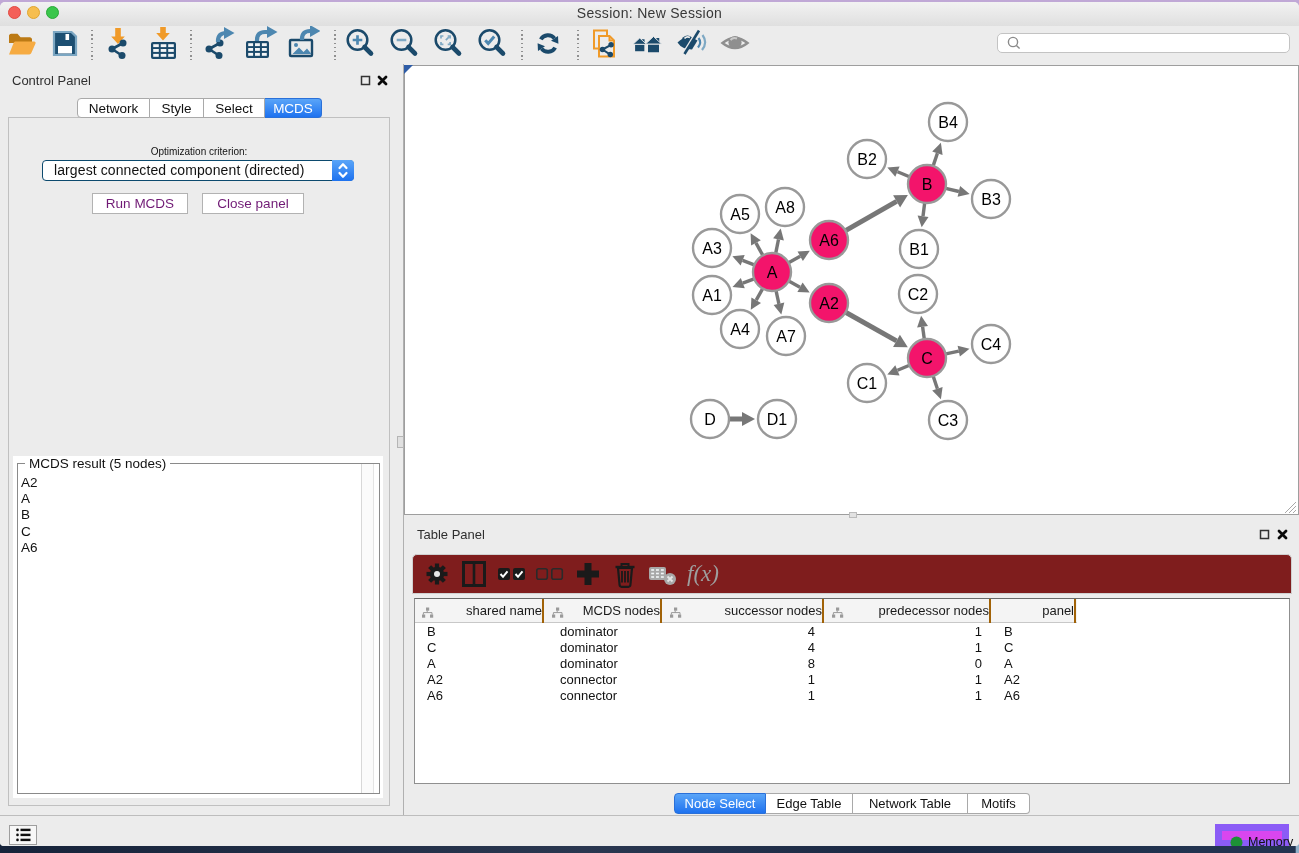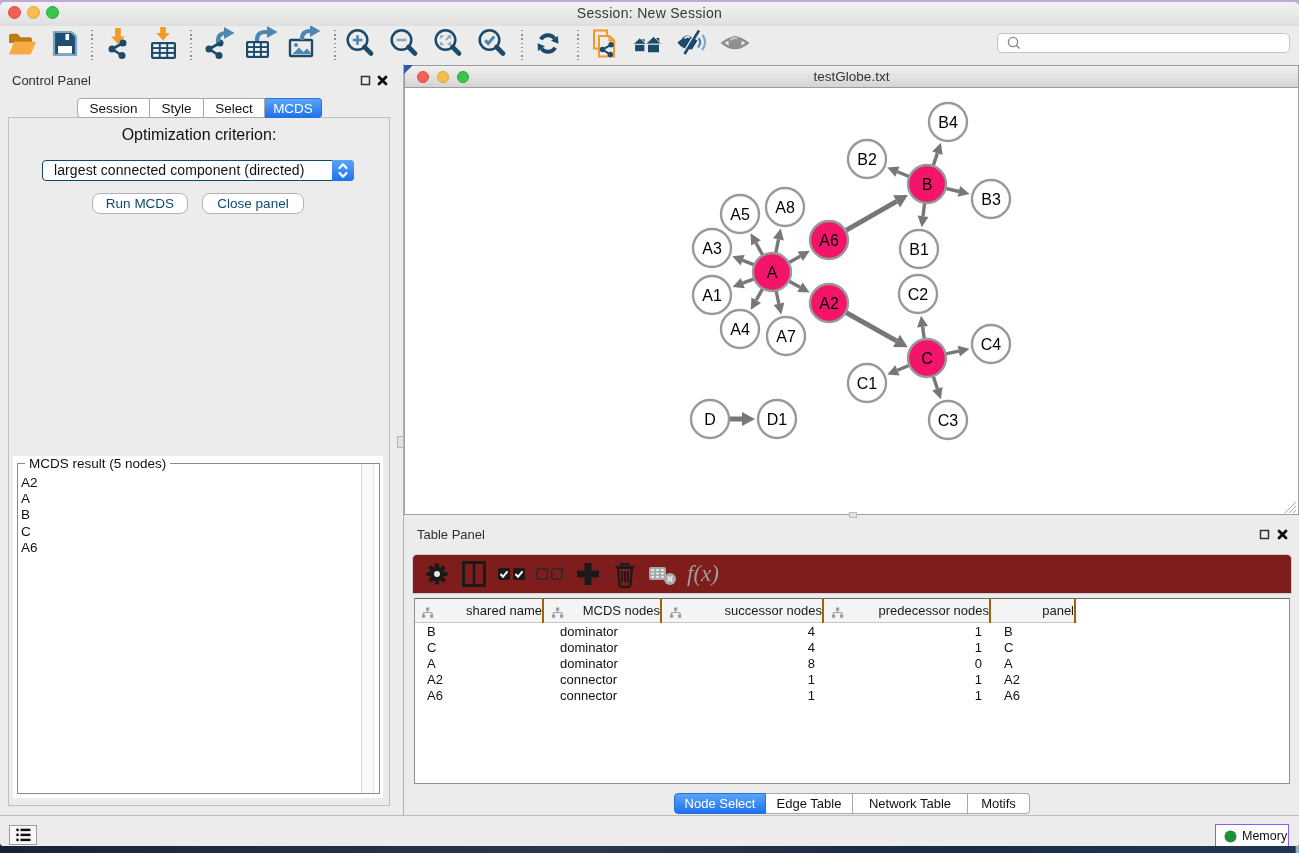--- a/index.html
+++ b/index.html
@@ -21,37 +21,37 @@
   border:1px solid #c3c3c3; border-radius:5px; }
 
 #cphead { font-size:13px; color:#2f2f2f; left:12px; top:71px; }
 #cpbody { left:8px; top:115px; width:382px; height:689px; background:#ececec;
   border:1px solid #c0c0c0; }
 .tab { position:absolute; top:96px; height:20px; background:#fff; border:1px solid #a9a9a9;
   font-size:13.5px; color:#111; text-align:center; line-height:19px; border-left:none; }
 .tabfirst { border-left:1px solid #a9a9a9; border-radius:4px 0 0 4px; }
 .tabsel { background:linear-gradient(#5aa5f8,#1e72ef); color:#fff; border-color:#2a70d8;
   border-radius:0 4px 4px 0; }
-#optlabel { left:0px; top:124px; width:398px; text-align:center; font-size:16px; color:#111; }
+#optlabel { left:0px; top:144px; width:398px; text-align:center; font-size:10px; color:#111; }
 #dd { left:42px; top:158px; width:312px; height:21px; background:#fff; border:1px solid #0c4a6e;
   border-radius:4px; font-size:14px; letter-spacing:0.1px; color:#111; line-height:19px; padding-left:11px; }
 #ddbtn { right:-1px; top:-1px; width:22px; height:21px; border-radius:0 4px 4px 0;
   background:linear-gradient(#5aa5f8,#1e72ef); }
 .btn { position:absolute; top:191px; height:21px; background:#fff;
-  border:1px solid #b2b2b2; border-radius:8px; font-size:13.5px; color:#0c4a6e;
+  border:1px solid #b2b2b2; border-radius:0; font-size:13.5px; color:#701a75;
   text-align:center; line-height:19px; }
 #fswhite { left:13px; top:454px; width:370px; height:342px; background:#fff; }
 #fsborder { left:17px; top:461px; width:363px; height:331px; border:1px solid #8a8a8a; }
 #fslegend { left:25px; top:454px; font-size:13.5px; color:#111; background:#fff; padding:0 4px; }
 #fsscroll { left:361px; top:462px; width:13px; height:329px; background:#fbfbfb; border-left:1px solid #d8d8d8; border-right:1px solid #e4e4e4; }
 .mrow { position:absolute; left:21px; font-size:13.5px; color:#111; height:16px; line-height:16px; }
 
 #statusbar { left:0; top:813px; width:1299px; height:31px; background:#ececec; border-top:1px solid #bdbdbd; }
 #listbtn { left:9px; top:9px; width:28px; height:20px; background:#f7f7f7; border:1px solid #9e9e9e; }
-#membtn { left:1215px; top:8px; width:74px; height:23px; background:#ffffff; border:1px solid #8b5cf6; font-size:12.5px; color:#111;text-align:right; }
+#membtn { left:1215px; top:8px; width:74px; height:23px; background:#d946ef; border:7px solid #8b5cf6; font-size:12.5px; color:#111;text-align:right; }
 
 #vdiv { left:403px; top:62px; width:1px; height:751px; background:#b0b0b0; }
 #vgrip { left:397px; top:434px; width:7px; height:12px; background:#e0e0e0; border:1px solid #b5b5b5; }
 #hgrip { left:849px; top:510px; width:8px; height:6px; background:#e2e2e2; border:1px solid #bbb; }
 
 #gwin { left:404px; top:63px; width:895px; height:450px; background:#fff;
   border:1px solid #9e9e9e; }
 #gtitle { left:0; top:0; width:100%; height:22px; background:linear-gradient(#f0f0f0,#d4d4d4);
   border-bottom:1px solid #9c9c9c; }
 #gtitletext { width:100%; text-align:center; font-size:13.5px; color:#333; line-height:22px; }
@@ -217,21 +217,21 @@
   </div>
 
   <div class="abs" id="cphead">Control Panel</div>
   <svg class="abs" style="left:360px;top:73px" width="11" height="11" viewBox="0 0 11 11">
       <rect x="1.5" y="1.5" width="8" height="8" fill="none" stroke="#333" stroke-width="1.5"></rect>
     </svg>
   <svg class="abs" style="left:377px;top:73px" width="11" height="11" viewBox="0 0 11 11">
       <path d="M2 2 L9 9 M9 2 L2 9" stroke="#0a0a0a" stroke-width="2.8" stroke-linecap="round"></path>
     </svg>
   <div class="abs" id="cpbody"></div>
-  <div class="tab tabfirst" style="left:77px;width:73px;">Session</div>
+  <div class="tab tabfirst" style="left:77px;width:73px;">Network</div>
   <div class="tab" style="left:150px;width:54px;">Style</div>
   <div class="tab" style="left:204px;width:61px;">Select</div>
   <div class="tab tabsel" style="left:265px;width:57px;">MCDS</div>
   <div class="abs" id="optlabel">Optimization criterion:</div>
   <div class="abs" id="dd">largest connected component (directed)
     <div class="abs" id="ddbtn"><svg width="22" height="21" viewBox="0 0 22 21">
           <path d="M7.5 8 L11 4.2 L14.5 8" fill="none" stroke="#fff" stroke-width="2.2" stroke-linejoin="round" stroke-linecap="round"></path>
           <path d="M7.5 13 L11 16.8 L14.5 13" fill="none" stroke="#fff" stroke-width="2.2" stroke-linejoin="round" stroke-linecap="round"></path>
         </svg></div>
   </div>
@@ -246,26 +246,20 @@
   <div class="mrow" style="top:505px;">B</div>
   <div class="mrow" style="top:522px;">C</div>
   <div class="mrow" style="top:538px;">A6</div>
 
   <div class="abs" id="vdiv"></div>
   <div class="abs" id="vgrip"></div>
   <div class="abs" id="gwin">
     <svg class="abs" style="left:-1px;top:-1px;z-index:5" width="9" height="9" viewBox="0 0 9 9">
         <path d="M0 0 H9 L0 9 Z" fill="#2e5ca6"></path>
       </svg>
-    <div class="abs" id="gtitle">
-      <div class="tl" style="left:12px;top:5px;width:12px;height:12px;background:#f45f58;border:0.5px solid #e04b42;"></div>
-      <div class="tl" style="left:32px;top:5px;width:12px;height:12px;background:#f6be4f;border:0.5px solid #e0a52f;"></div>
-      <div class="tl" style="left:52px;top:5px;width:12px;height:12px;background:#3ac64b;border:0.5px solid #2aa838;"></div>
-      <div id="gtitletext">testGlobe.txt</div>
-    </div>
     <svg class="abs" style="left:879px;top:435px" width="13" height="13" viewBox="0 0 13 13">
         <path d="M12 1 L1 12 M12 5 L5 12 M12 9 L9 12" stroke="#a8a8a8" stroke-width="1"></path>
       </svg>
     <svg class="abs" style="left:0px;top:24px" width="893" height="427" viewBox="0 0 893 427">
 <line x1="351.1" y1="188.1" x2="337.8" y2="193.2" stroke="#777777" stroke-width="3.4"></line>
 <polygon points="327.5,197.1 335.8,188.1 339.8,198.3" fill="#777777"></polygon>
 <line x1="351.2" y1="175.7" x2="337.6" y2="170.3" stroke="#777777" stroke-width="3.4"></line>
 <polygon points="327.4,166.2 339.7,165.1 335.6,175.4" fill="#777777"></polygon>
 <line x1="358.7" y1="196.8" x2="351.2" y2="210.2" stroke="#777777" stroke-width="3.4"></line>
 <polygon points="345.8,219.8 346.4,207.5 356.0,212.9" fill="#777777"></polygon>

